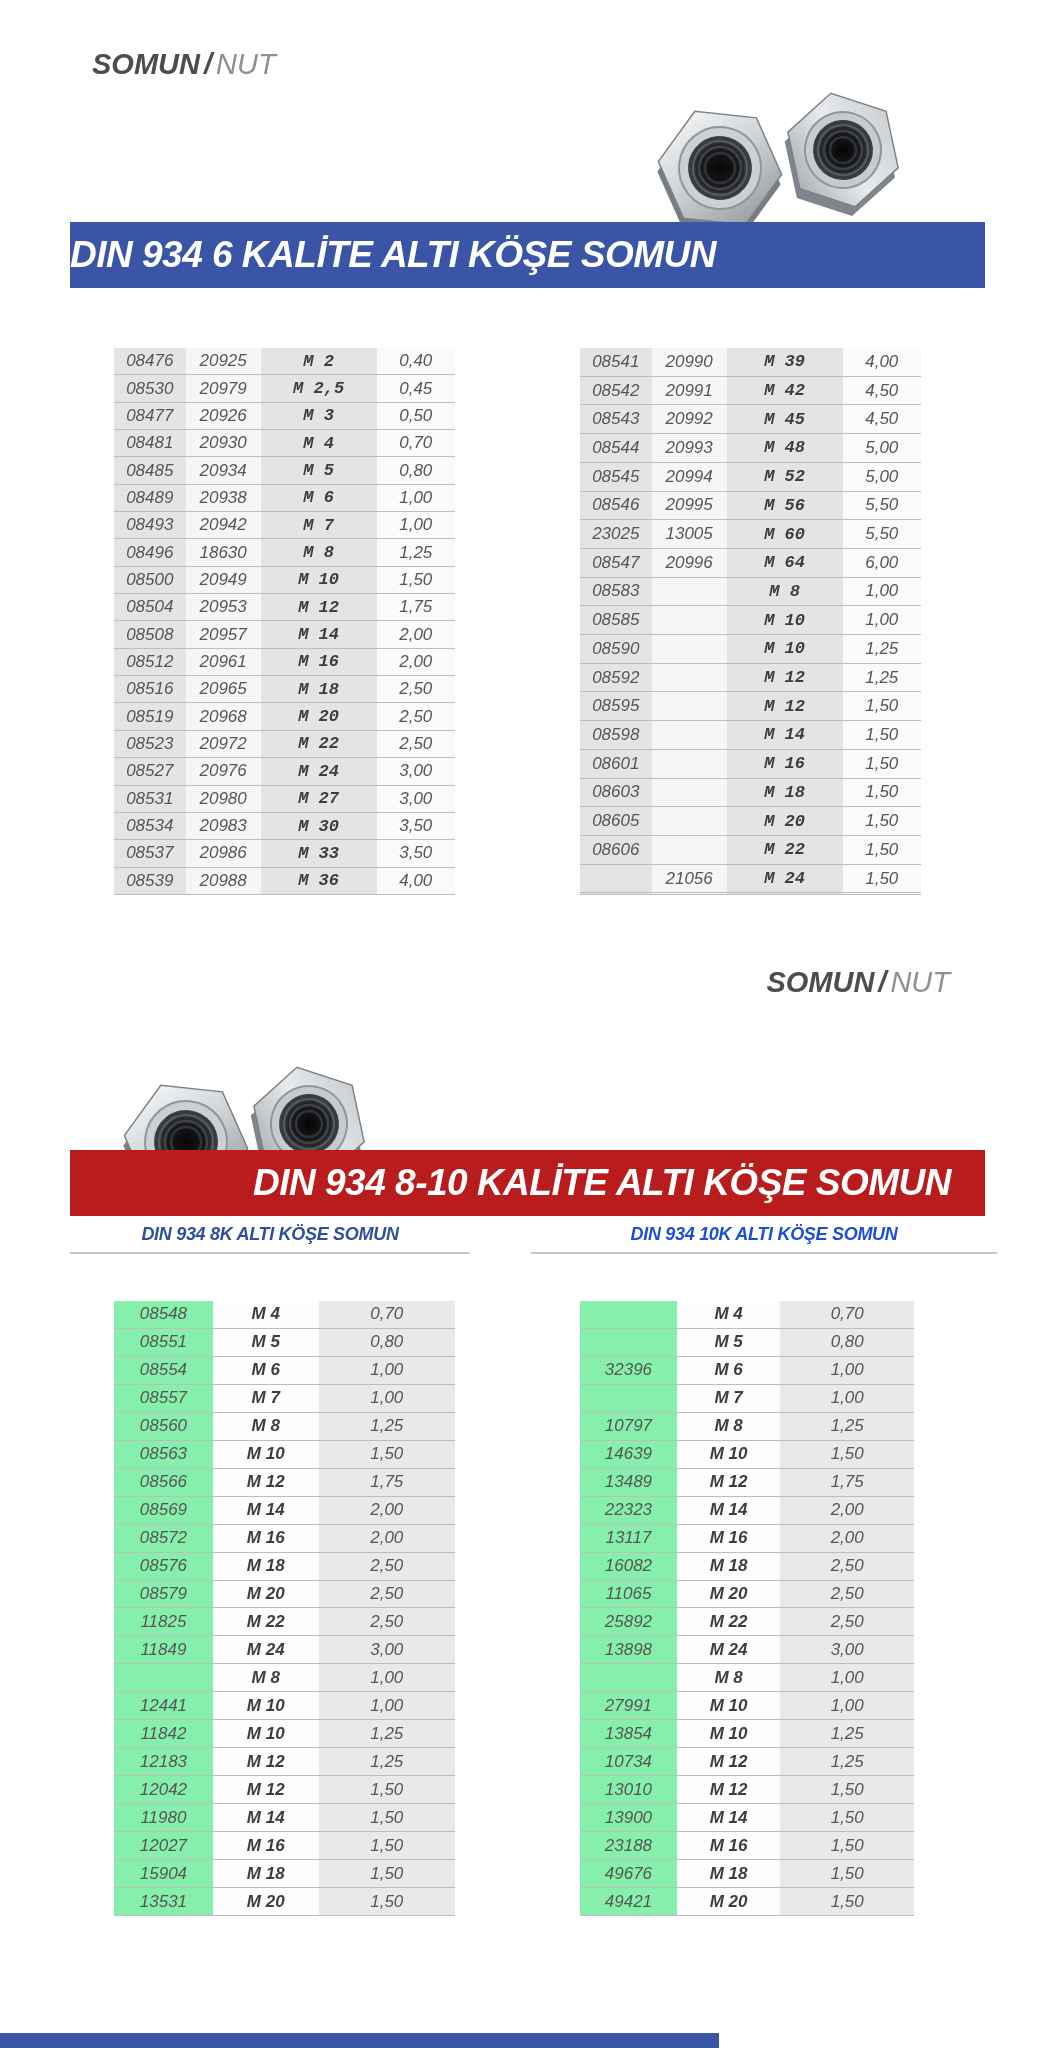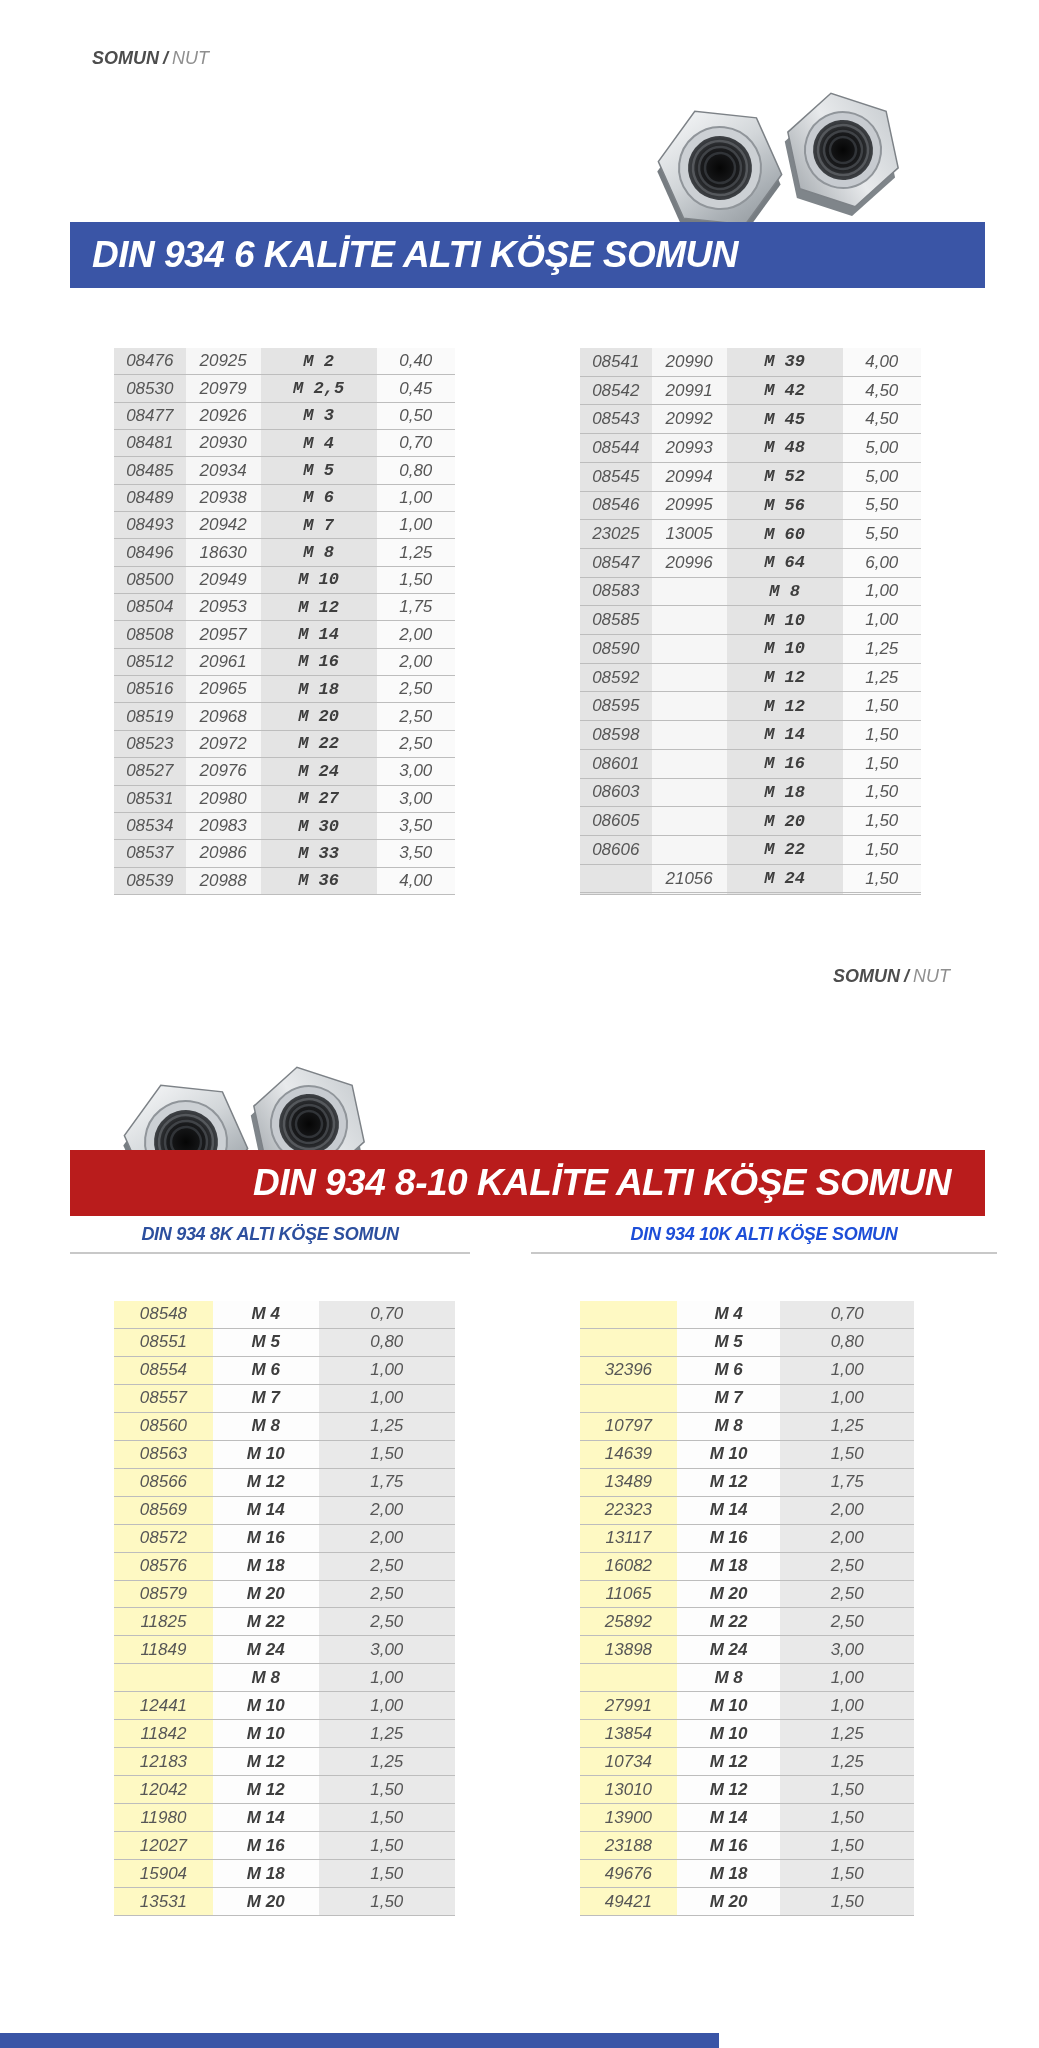--- a/index.html
+++ b/index.html
@@ -2,34 +2,34 @@
 <html><head>
 <meta charset="utf-8">
 <style>
   html,body { margin:0; padding:0; background:#ffffff; }
   .page {
     position:relative; width:1039px; height:2048px; overflow:hidden;
     background:#ffffff;
     font-family:"Liberation Sans","DejaVu Sans",sans-serif;
   }
   
-  .page-head { position:absolute; font-size:18px; font-style:italic; letter-spacing:0px; white-space:nowrap; }
+  .page-head { position:absolute; font-size:29px; font-style:italic; letter-spacing:0px; white-space:nowrap; }
   .page-head .ph-tr { font-weight:700; color:#4d4d4d; }
   .page-head .ph-sep { font-weight:700; color:#4d4d4d; padding:0 4px; }
   .page-head .ph-en { font-weight:400; color:#8f8f8f; }
   .page-head1 { left:92px; top:48px; }
   .page-head2 { right:89px; top:966px; }
 
   
   .banner {
     position:absolute; height:66px; background:#3a55a6;
     color:#ffffff; font-weight:700; font-style:italic; font-size:37px;
     line-height:66px; letter-spacing:-0.5px; white-space:nowrap;
   }
-  .banner1 { left:70px; top:222px; width:915px; padding-left:22px; box-sizing:border-box; }
+  .banner1 { left:70px; top:222px; width:915px; box-sizing:border-box; }
   .banner2 { left:70px; top:1150px; width:915px; text-align:right; padding-right:34px; box-sizing:border-box; }
 
   
   .subhead {
     position:absolute; top:1224px; font-size:18px; font-weight:700; font-style:italic;
     color:#2c4f9e; text-align:center; letter-spacing:-0.3px;
   }
   .subhead-left  { left:70px;  width:400px; }
   .subhead-right { left:531px; width:466px; }
   .underline { position:absolute; top:1252px; height:2px; background:#c8c8c8; }
@@ -43,21 +43,21 @@
     border-bottom:1px solid #bdbdbd; border-top:1px solid #ffffff;
     overflow:hidden; white-space:nowrap; padding:0;
   }
   .t4 td.c0, .t4 td.c2 { background:#e4e4e4; }
   .t4 td.c1 { background:#f6f6f6; }
   .t4 td.c3 { background:#fafafa; }
   .t4 td.c0 { width:21%; } .t4 td.c1 { width:22%; }
   .t4 td.c2 { width:34%;font-family:Liberation Mono, monospace; } .t4 td.c3 { width:23%;margin-top:33px; }
   .t4 td.c2, .t3 td.c1 { font-weight:700; color:#3e3e3e; }
 
-  .t3 td.c0 { background:#fef9c3; width:29%; }
+  .t3 td.c0 { background:#86efac; width:29%; }
   .t3 td.c1 { background:#fdfdfd; width:31%; }
   .t3 td.c2 { background:#e9e9e9; width:40%; }
 
   .tbl-s1-left  { left:114px; top:347px; width:341px; height:548px; }
   .tbl-s1-right { left:580px; top:347px; width:341px; height:548px; }
   .tbl-s2-left  { left:114px; top:1300px; width:341px; height:616px; }
   .tbl-s2-right { left:580px; top:1300px; width:334px; height:616px; }
 
   
   .nuts { position:absolute; }

